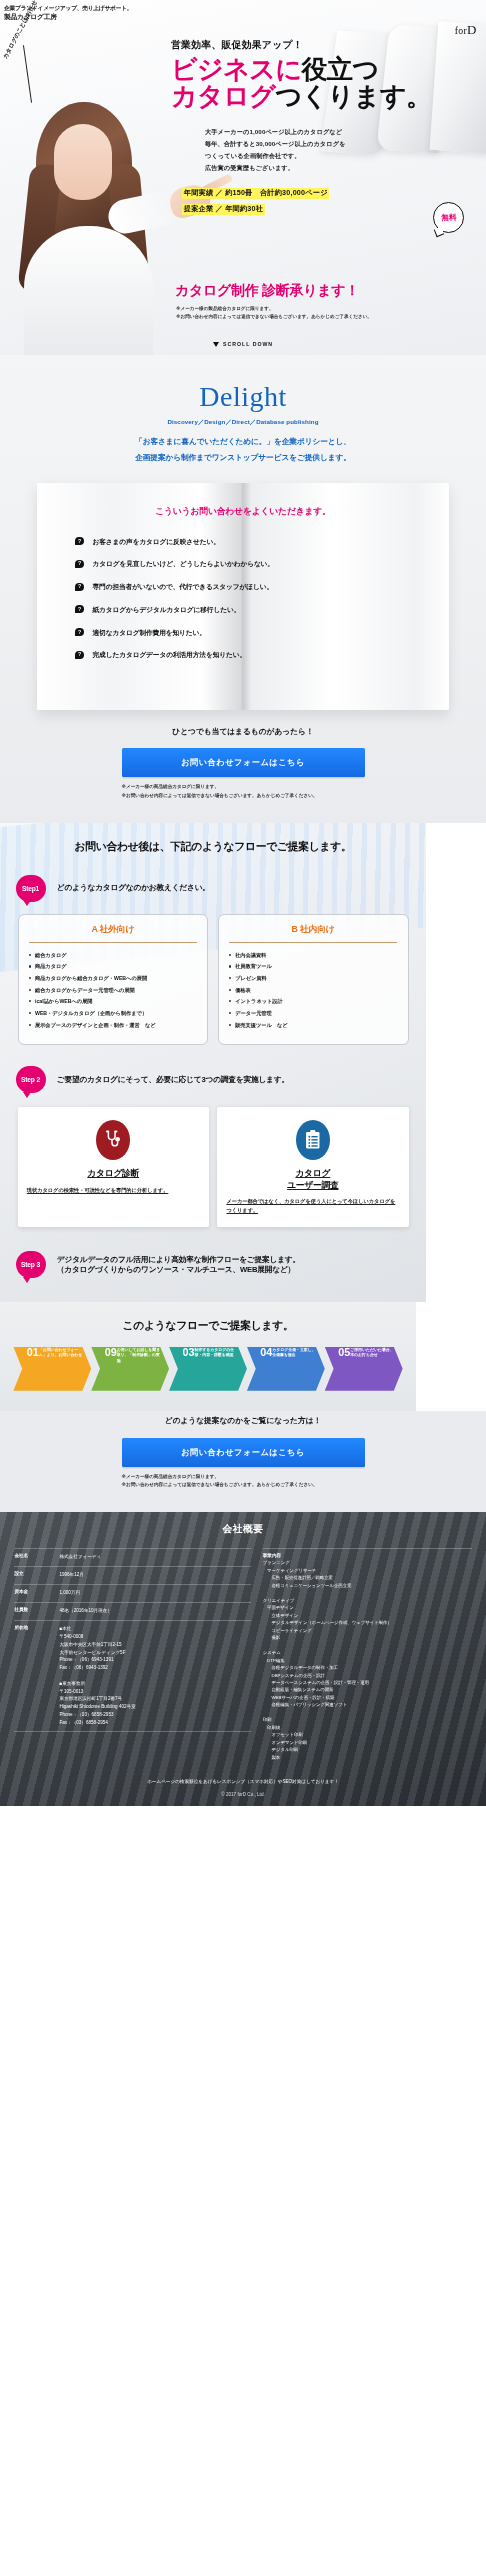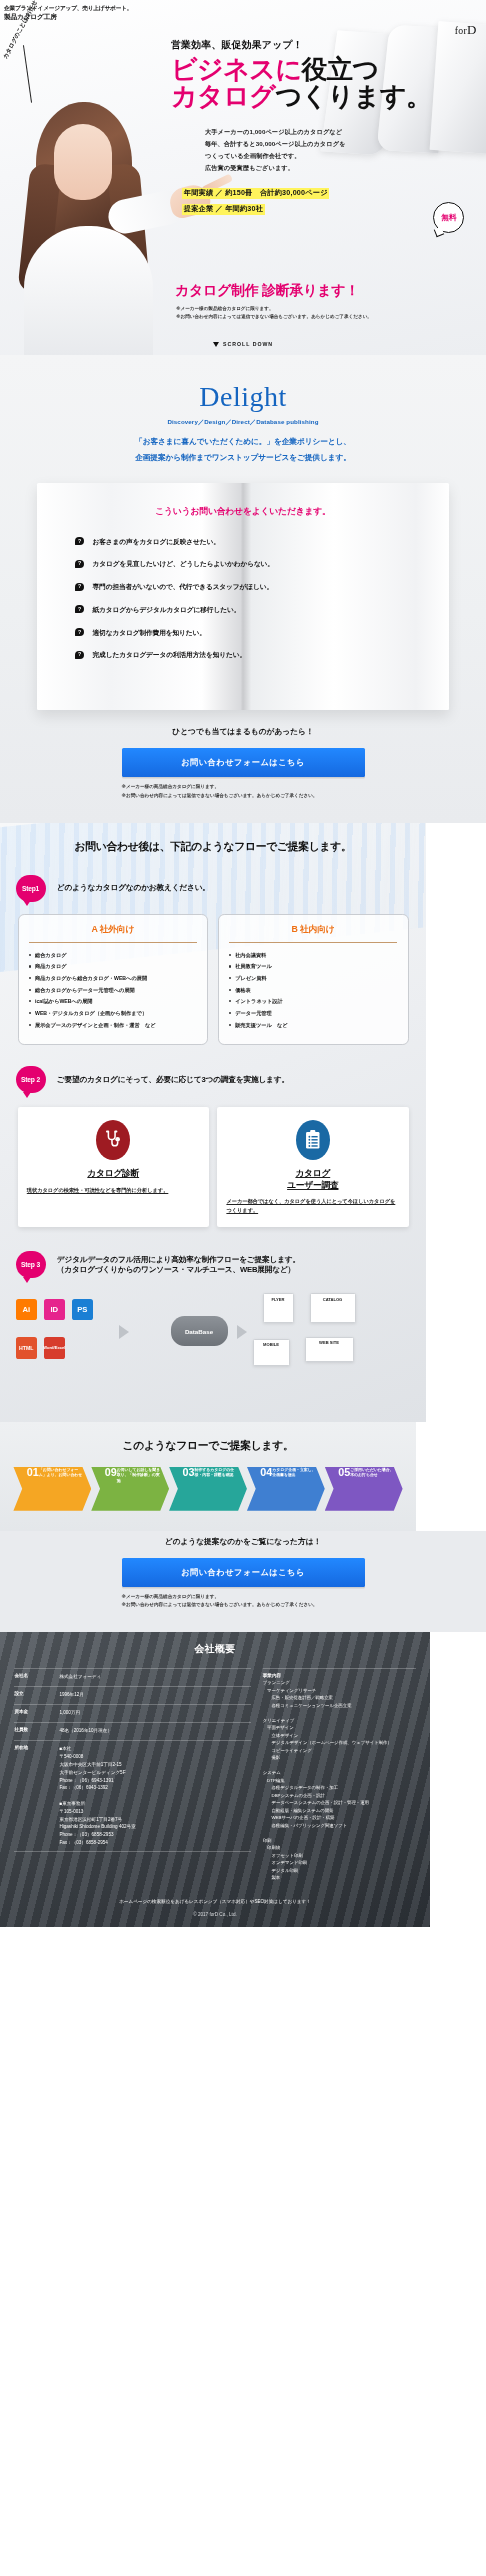--- a/index.html
+++ b/index.html
@@ -301,21 +301,21 @@
     padding-left: 13.4px; padding-right: 8.2px; color:#fff;
     clip-path: polygon(0 0, calc(100% - 8.8px) 0, 100% 50%, calc(100% - 8.8px) 100%, 0 100%, 8.8px 50%);
   }
   .five-num { font-size:10.8px; font-weight:bold; line-height:1; margin-bottom:3.6px; }
   .five-cap { font-size:3.9px; font-weight:bold; line-height:1.45; }
 
   
   .bottom-cta { background:#e9ebee; text-align:center; padding: 5.2px 0 23px; }
 
   
-  .company { position:relative; width:430px; background:#3c4147; color:#fff; overflow:hidden; }
+  .company { position:relative; width:486px; background:#3c4147; color:#fff; overflow:hidden; }
   .company-bg {
     position:absolute; inset:0;
     background:
       repeating-linear-gradient(104deg, rgba(255,255,255,.07) 0 7.2px, rgba(0,0,0,.14) 7.2px 15.5px),
       linear-gradient(160deg,#5a6066,#2e3339);
     opacity:.92;
   }
   .company-title {
     position:relative; text-align:center; font-size:9.8px; font-weight:bold;
     padding: 11.3px 0 9.3px; letter-spacing:0.5px;
@@ -519,34 +519,20 @@
         </div>
       </div>
     </div>
 
     <div class="step3-wrap">
       <div class="step-head">
         <div class="step-badge">Step 3</div>
         <div class="step-text" style="white-space:pre-line">デジタルデータのフル活用により高効率な制作フローをご提案します。
 （カタログづくりからのワンソース・マルチユース、WEB展開など）</div>
       </div>
-      <div class="s3-graphic">
-        <div class="chip chip-ai">Ai</div>
-        <div class="chip chip-id">ID</div>
-        <div class="chip chip-ps">PS</div>
-        <div class="chip chip-html">HTML</div>
-        <div class="chip chip-word">Word/Excel</div>
-        <div class="arrow-r" style="left:103px; top:35px;"></div>
-        <div class="db-box">DataBase</div>
-        <div class="arrow-r" style="left:221px; top:35px;"></div>
-        <div class="out-card out-flyer">FLYER</div>
-        <div class="out-card out-catalog">CATALOG</div>
-        <div class="out-card out-web">WEB SITE</div>
-        <div class="out-card out-mobile">MOBILE</div>
-      </div>
     </div>
   </section>
 
   <section class="five">
     <div class="five-title">このようなフローでご提案します。</div>
     <div class="five-row">
       <div class="five-item">
         <div class="five-inner" id="fi0" style="background: rgb(245, 166, 35);">
           <div class="five-num">01</div>
           <div class="five-cap">「お問い合わせフォーム」より、お問い合わせ</div>

